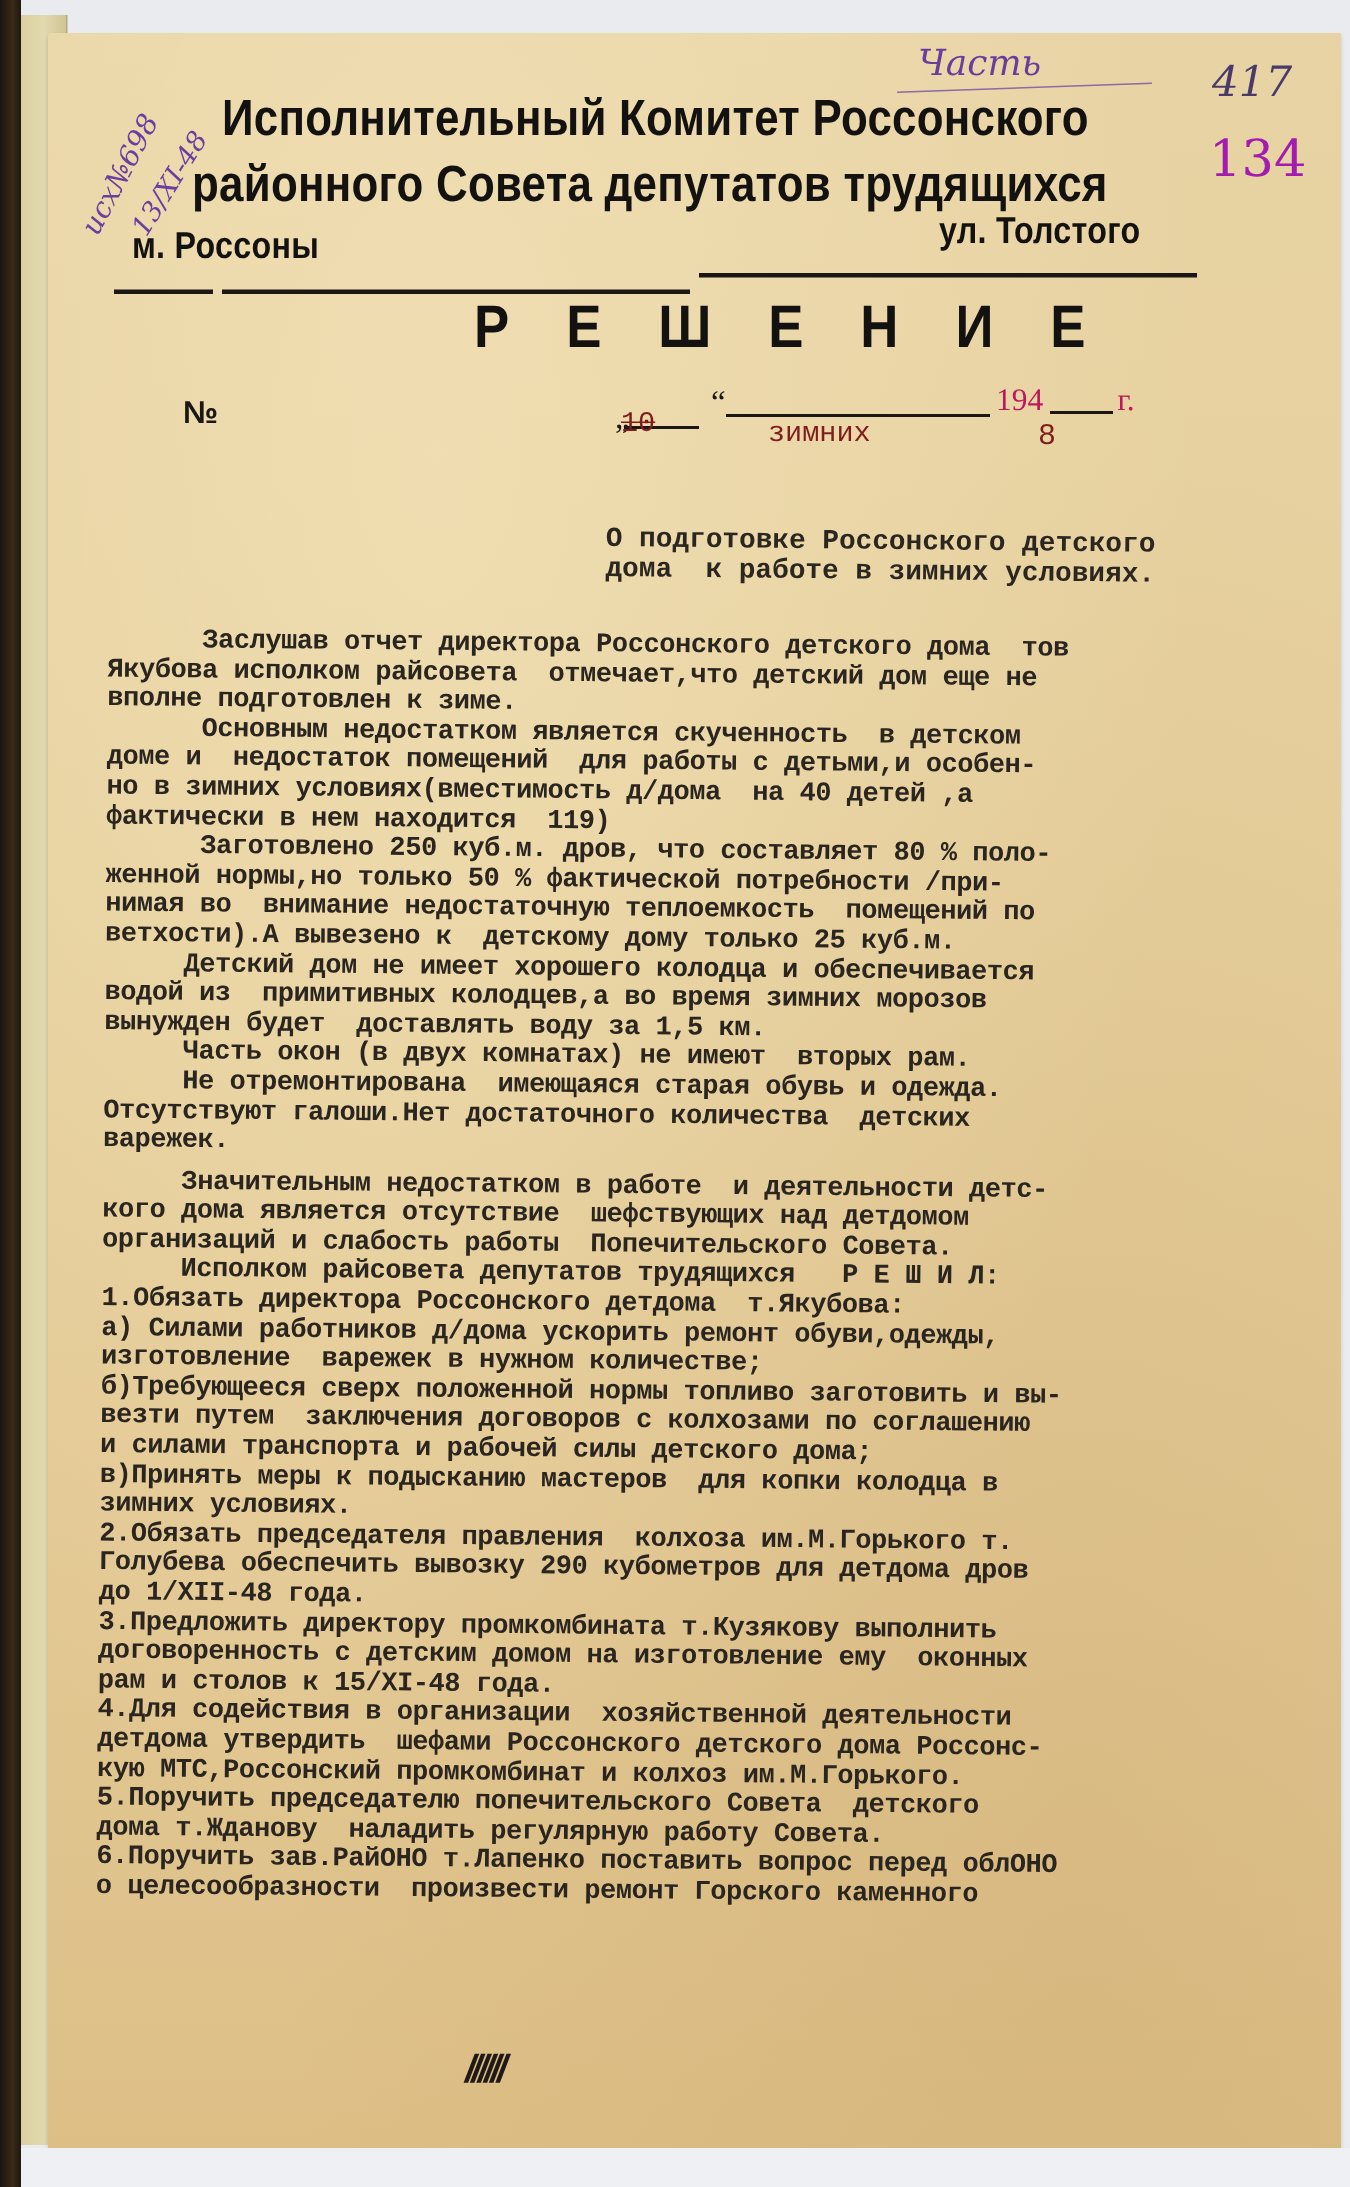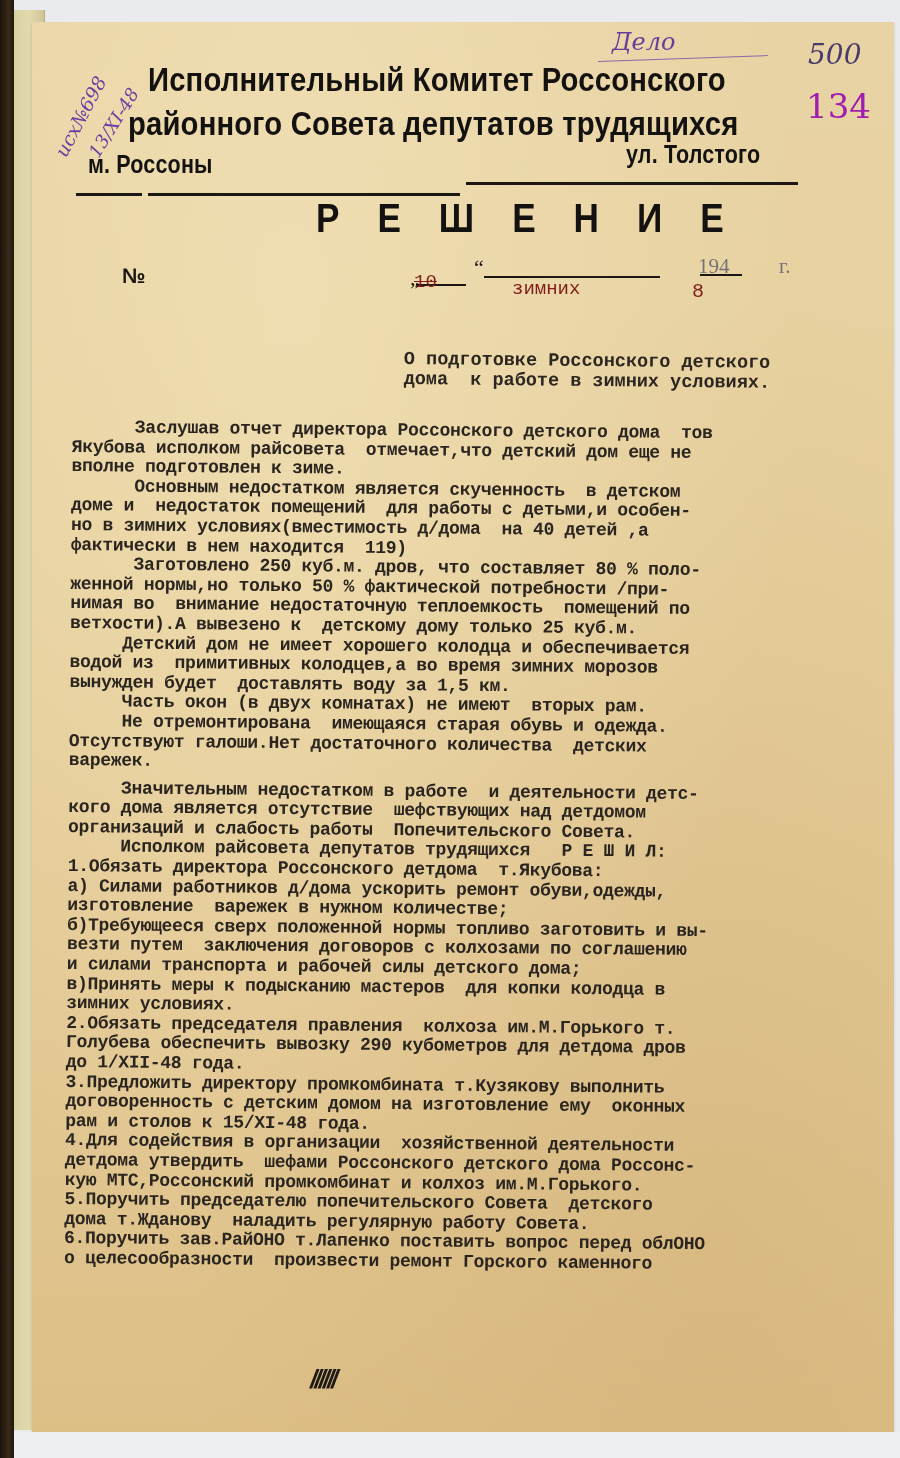--- a/index.html
+++ b/index.html
@@ -55,21 +55,21 @@
       position: absolute; left: 122px; top: 264px; font-family: "Liberation Sans", sans-serif;
       font-weight: bold; font-size: 21px; color: #1a1714;
     }
     .date-quote { position: absolute; font-family: "Liberation Serif", serif; font-size: 22px; color: #1a1714; }
     .dq-1 { left: 410px; top: 265px; }
     .dq-2 { left: 474px; top: 255px; }
     .date-line { position: absolute; height: 2px; background: #1a1714; }
     .dl-day { left: 416px; top: 284px; width: 50px; }
     .dl-month { left: 484px; top: 276px; width: 176px; }
     .dl-year { left: 700px; top: 274px; width: 42px; }
-    .date-print { position: absolute; font-family: "Liberation Serif", serif; font-size: 21px; color: #737373; margin-left: 34px; }
+    .date-print { position: absolute; font-family: "Liberation Serif", serif; font-size: 21px; color: #be185d; }
     .dp-194 { left: 664px; top: 254px; }
     .dp-g { left: 745px; top: 254px; }
     .typed { color: #7f1d1d; font-family: "Liberation Mono", monospace; position: absolute; white-space: pre; }
     .t-day { left: 414px; top: 271px; font-size: 19px; text-decoration: line-through; }
     .t-month { left: 512px; top: 278px; font-size: 19px; }
     .t-year { left: 692px; top: 280px; font-size: 20px; }
 
     .subject {
       position: absolute; left: 404px; top: 350px; font-size: 18.5px; line-height: 20px;
       font-weight: bold; color: #2c2621; transform: rotate(0.6deg); transform-origin: left top;
@@ -99,25 +99,25 @@
     .h-134 { left: 806px; top: 86px; font-size: 34px; color: #a21caf; font-style: normal; font-weight: normal; }
   </style>
 </head>
 <body>
 
 <div class="binder-dark"></div>
 <div class="under-sheet"></div>
 
 <div class="paper"></div>
 
-<div class="hand h-delo">Дело</div>
+<div class="hand h-delo">Часть</div>
 <div class="h-delo-line"></div>
 <div class="hand h-archive">исх№698</div>
 <div class="hand h-archive2">13/XI-48</div>
-<div class="hand h-417">500</div>
+<div class="hand h-417">417</div>
 <div class="hand h-134">134</div>
 
 <div class="lh lh-1">Исполнительный Комитет Россонского</div>
 <div class="lh lh-2">районного Совета депутатов трудящихся</div>
 <div class="lh lh-3">м. Россоны</div>
 <div class="lh lh-4">ул. Толстого</div>
 <div class="rule rule-a"></div>
 <div class="rule rule-b"></div>
 <div class="rule rule-c"></div>
 

